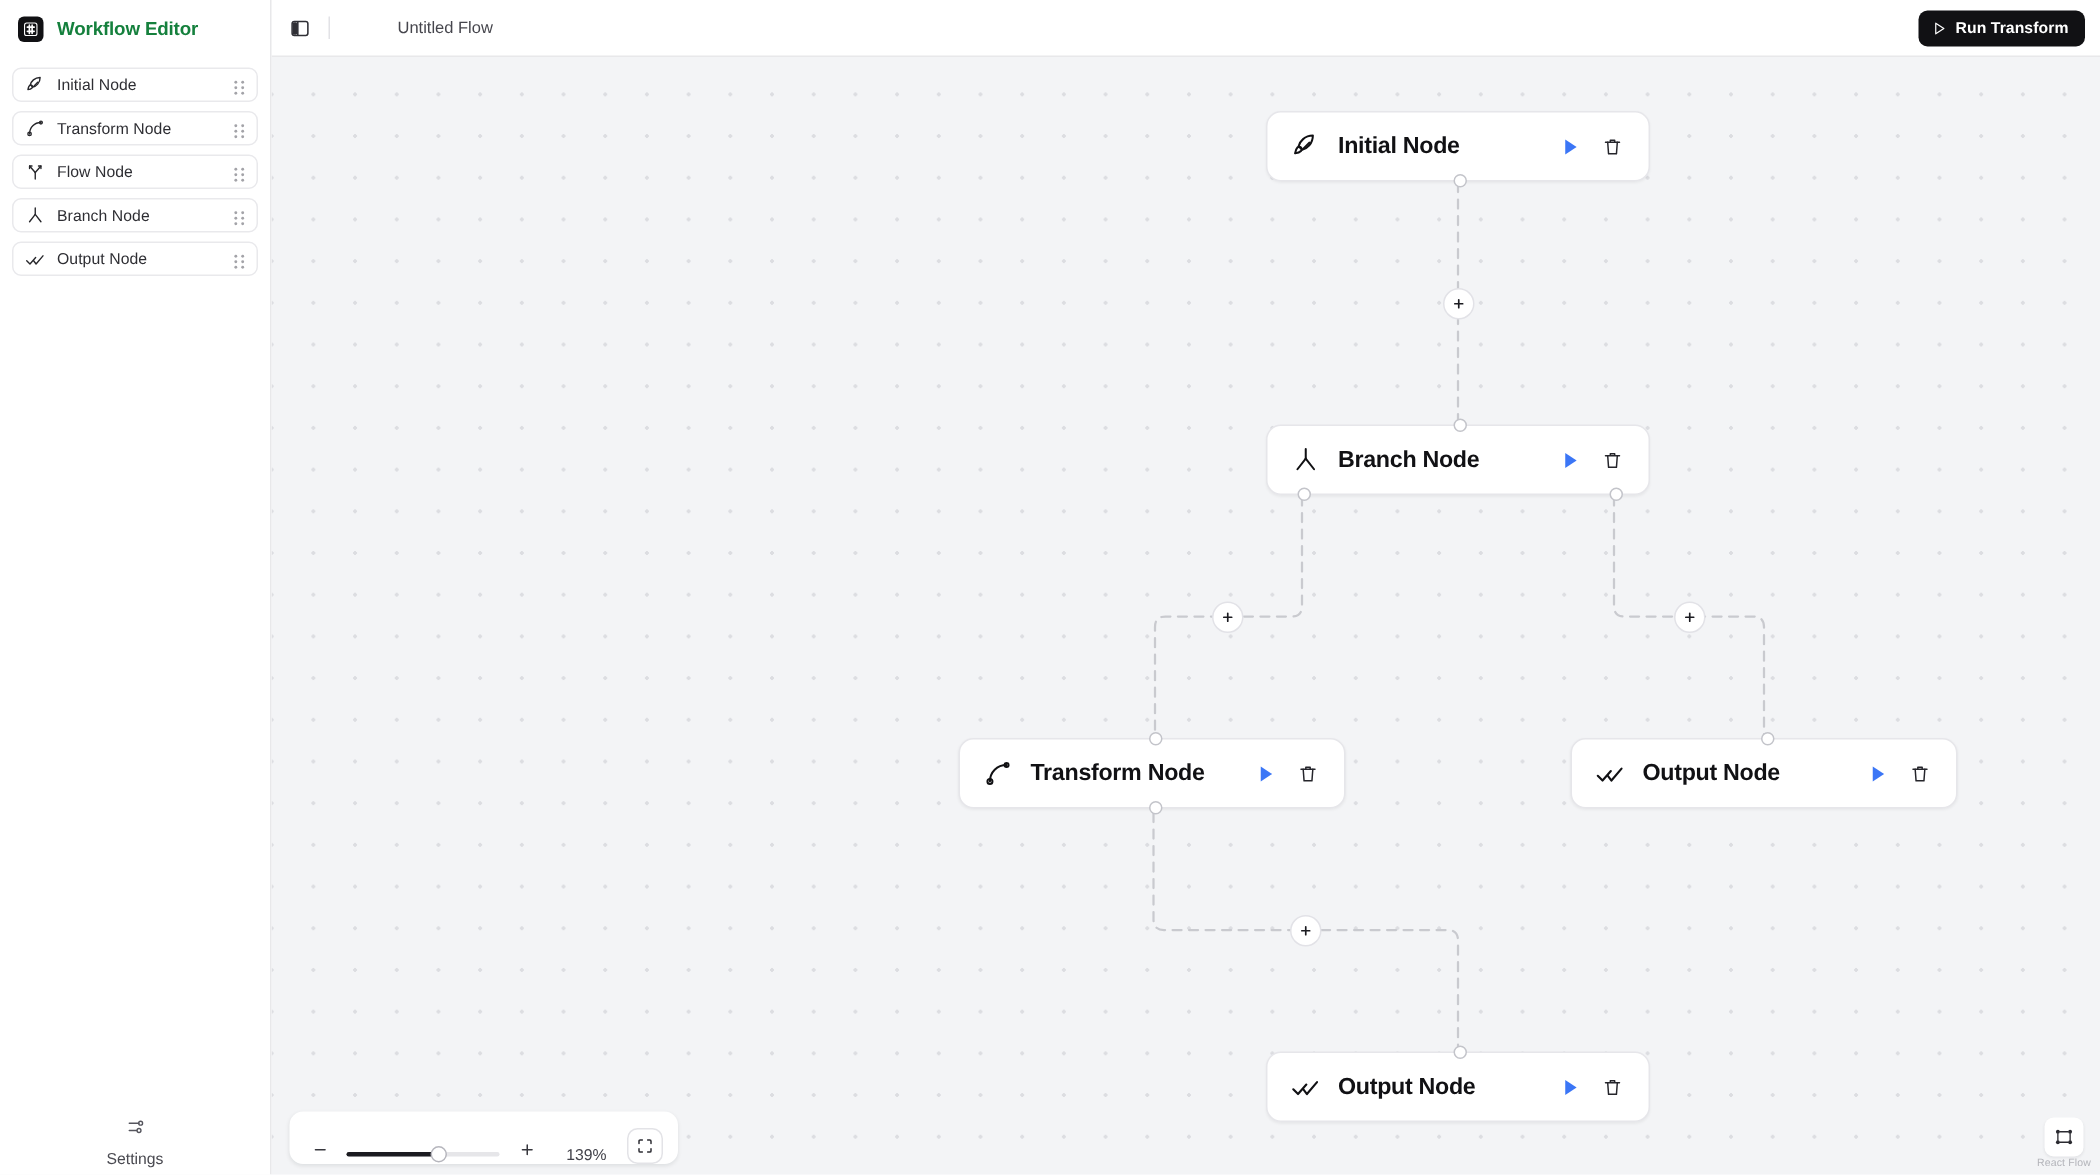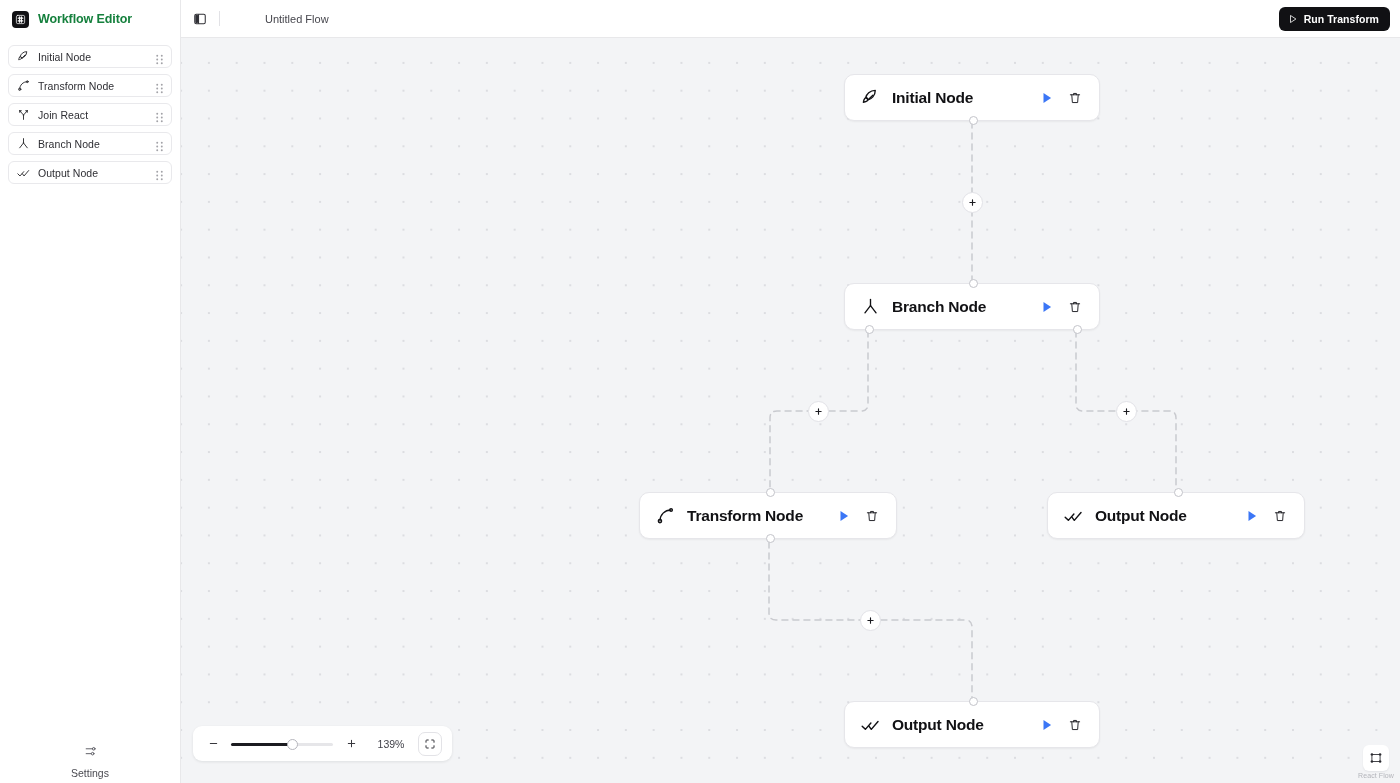--- a/index.html
+++ b/index.html
@@ -109,22 +109,22 @@
   .plus-btn {
     position: absolute; width: 21px; height: 21px; border-radius: 50%;
     background: #ffffff; border: 1px solid #e2e2e7;
     display: flex; align-items: center; justify-content: center;
     cursor: pointer; z-index: 8;
   }
   .plus-btn svg { display: block; }
 
   
   #zoom-controls {
-    position: absolute; left: 12px; bottom: 22px; height: 35px;
-    background: #ffffff; border-radius: 9px; display: flex; align-items: center;
+    position: absolute; left: 12px; bottom: 7px; height: 35px;
+    background: #ffffff; border-radius: 9px; display: flex; align-items: flex-end;
     padding: 0 10px; gap: 5px; box-shadow: 0 1px 3px rgba(16,17,26,0.09);
     z-index: 20;
   }
   .zc-btn {
     width: 20px; height: 20px; display: flex; align-items: center;
     justify-content: center; cursor: pointer; color: #37373d; border-radius: 4px;
   }
   .zc-slider { position: relative; width: 102px; height: 14px; margin: 0 3px; cursor: pointer; }
   .zc-track {
     position: absolute; top: 6px; left: 0; width: 102px; height: 3px;
@@ -219,21 +219,21 @@
       <div class="palette-item">
         <span class="pi-icon">
           <svg width="13" height="13" viewBox="0 0 24 24" fill="none" stroke="currentColor" stroke-width="1.7" stroke-linecap="round" stroke-linejoin="round">
             <path d="M12 21v-8"></path>
             <path d="M12 13L5 5"></path>
             <path d="M12 13l7-8"></path>
             <path d="M5 5h3M5 5v3"></path>
             <path d="M19 5h-3M19 5v3"></path>
           </svg>
         </span>
-        <span class="pi-label">Join React</span>
+        <span class="pi-label">Flow Node</span>
         <span class="pi-grip">
           <svg width="9" height="11" viewBox="0 0 9 12" fill="#6b6b73">
             <circle cx="2" cy="2" r="1.05"></circle>
               <circle cx="7" cy="2" r="1.05"></circle>
             <circle cx="2" cy="6" r="1.05"></circle>
               <circle cx="7" cy="6" r="1.05"></circle>
             <circle cx="2" cy="10" r="1.05"></circle>
               <circle cx="7" cy="10" r="1.05"></circle>
           </svg>
         </span>

